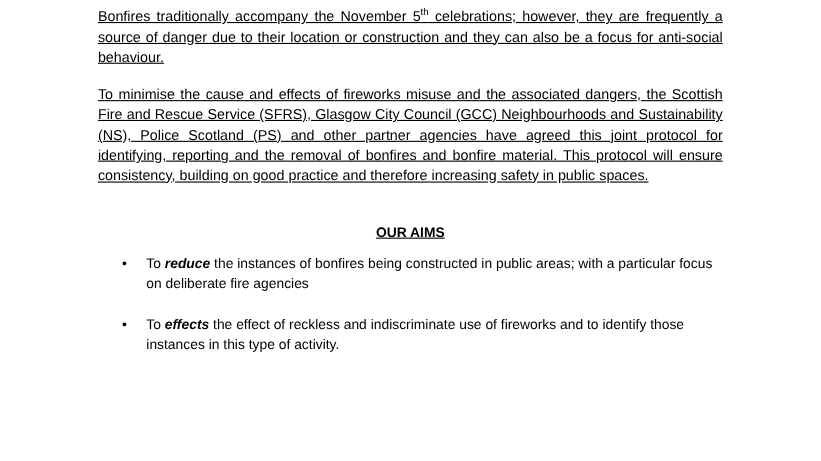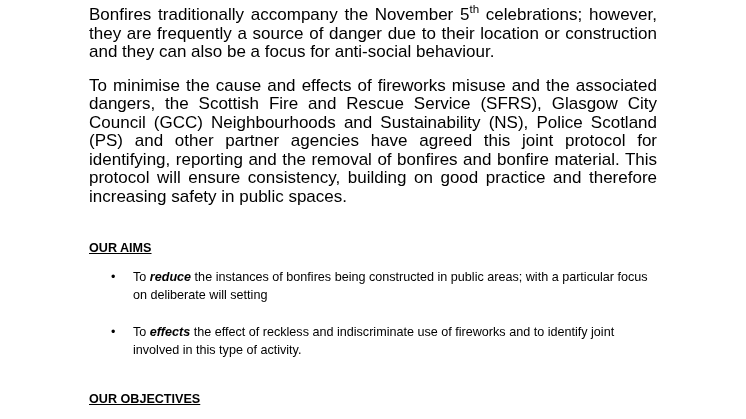--- a/index.html
+++ b/index.html
@@ -17,39 +17,41 @@
     color: #000000;
   }
   .content {
     position: absolute;
     left: 89px;
     top: 6px;
     width: 568px;
   }
   p.body-para {
     margin: 0 0 15px 0;
-    font-size: 17px;
+    font-size: 13px;
     line-height: 18.5px;
     text-align: justify;
     text-justify: inter-word;
+    text-decoration: underline;
   }
   p.body-para:last-child {
     margin-bottom: 0;
   }
   sup {
     font-size: 0.68em;
     vertical-align: super;
     line-height: 0;
   }
   .heading {
     margin: 0;
     font-size: 12.6px;
     line-height: 18.5px;
     font-weight: bold;
     text-decoration: underline;
+    text-align: center;
   }
   .spacer-sm { height: 18px; }
   .spacer-xs { height: 10px; }
   .spacer-md { height: 30px; }
   ul.bullets {
     margin: 0;
     padding: 0;
     list-style: none;
   }
   ul.bullets li {
@@ -91,31 +93,30 @@
 
     <div class="spacer-sm"></div>
 
     <h2 class="heading">OUR AIMS</h2>
 
     <div class="spacer-xs"></div>
 
     <ul class="bullets">
       <li>
         <span class="bullet-dot">•</span>
-        <span>To </span><b>reduce</b><span> the instances of bonfires being constructed in public areas; with a particular focus on deliberate will setting</span>
+        <span>To </span><b>reduce</b><span> the instances of bonfires being constructed in public areas; with a particular focus on deliberate fire agencies</span>
       </li>
       <li>
         <span class="bullet-dot">•</span>
-        <span>To </span><b>effects</b><span> the effect of reckless and indiscriminate use of fireworks and to identify joint involved in this type of activity.</span>
+        <span>To </span><b>effects</b><span> the effect of reckless and indiscriminate use of fireworks and to identify those instances in this type of activity.</span>
       </li>
     </ul>
 
     <div class="spacer-md"></div>
 
-    <h2 class="heading">OUR OBJECTIVES</h2>
 
     <div class="spacer-xs"></div>
 
     <ul class="bullets clipped">
       <li>
         <span class="bullet-dot">•</span>
       </li>
     </ul>
 
   </div>

